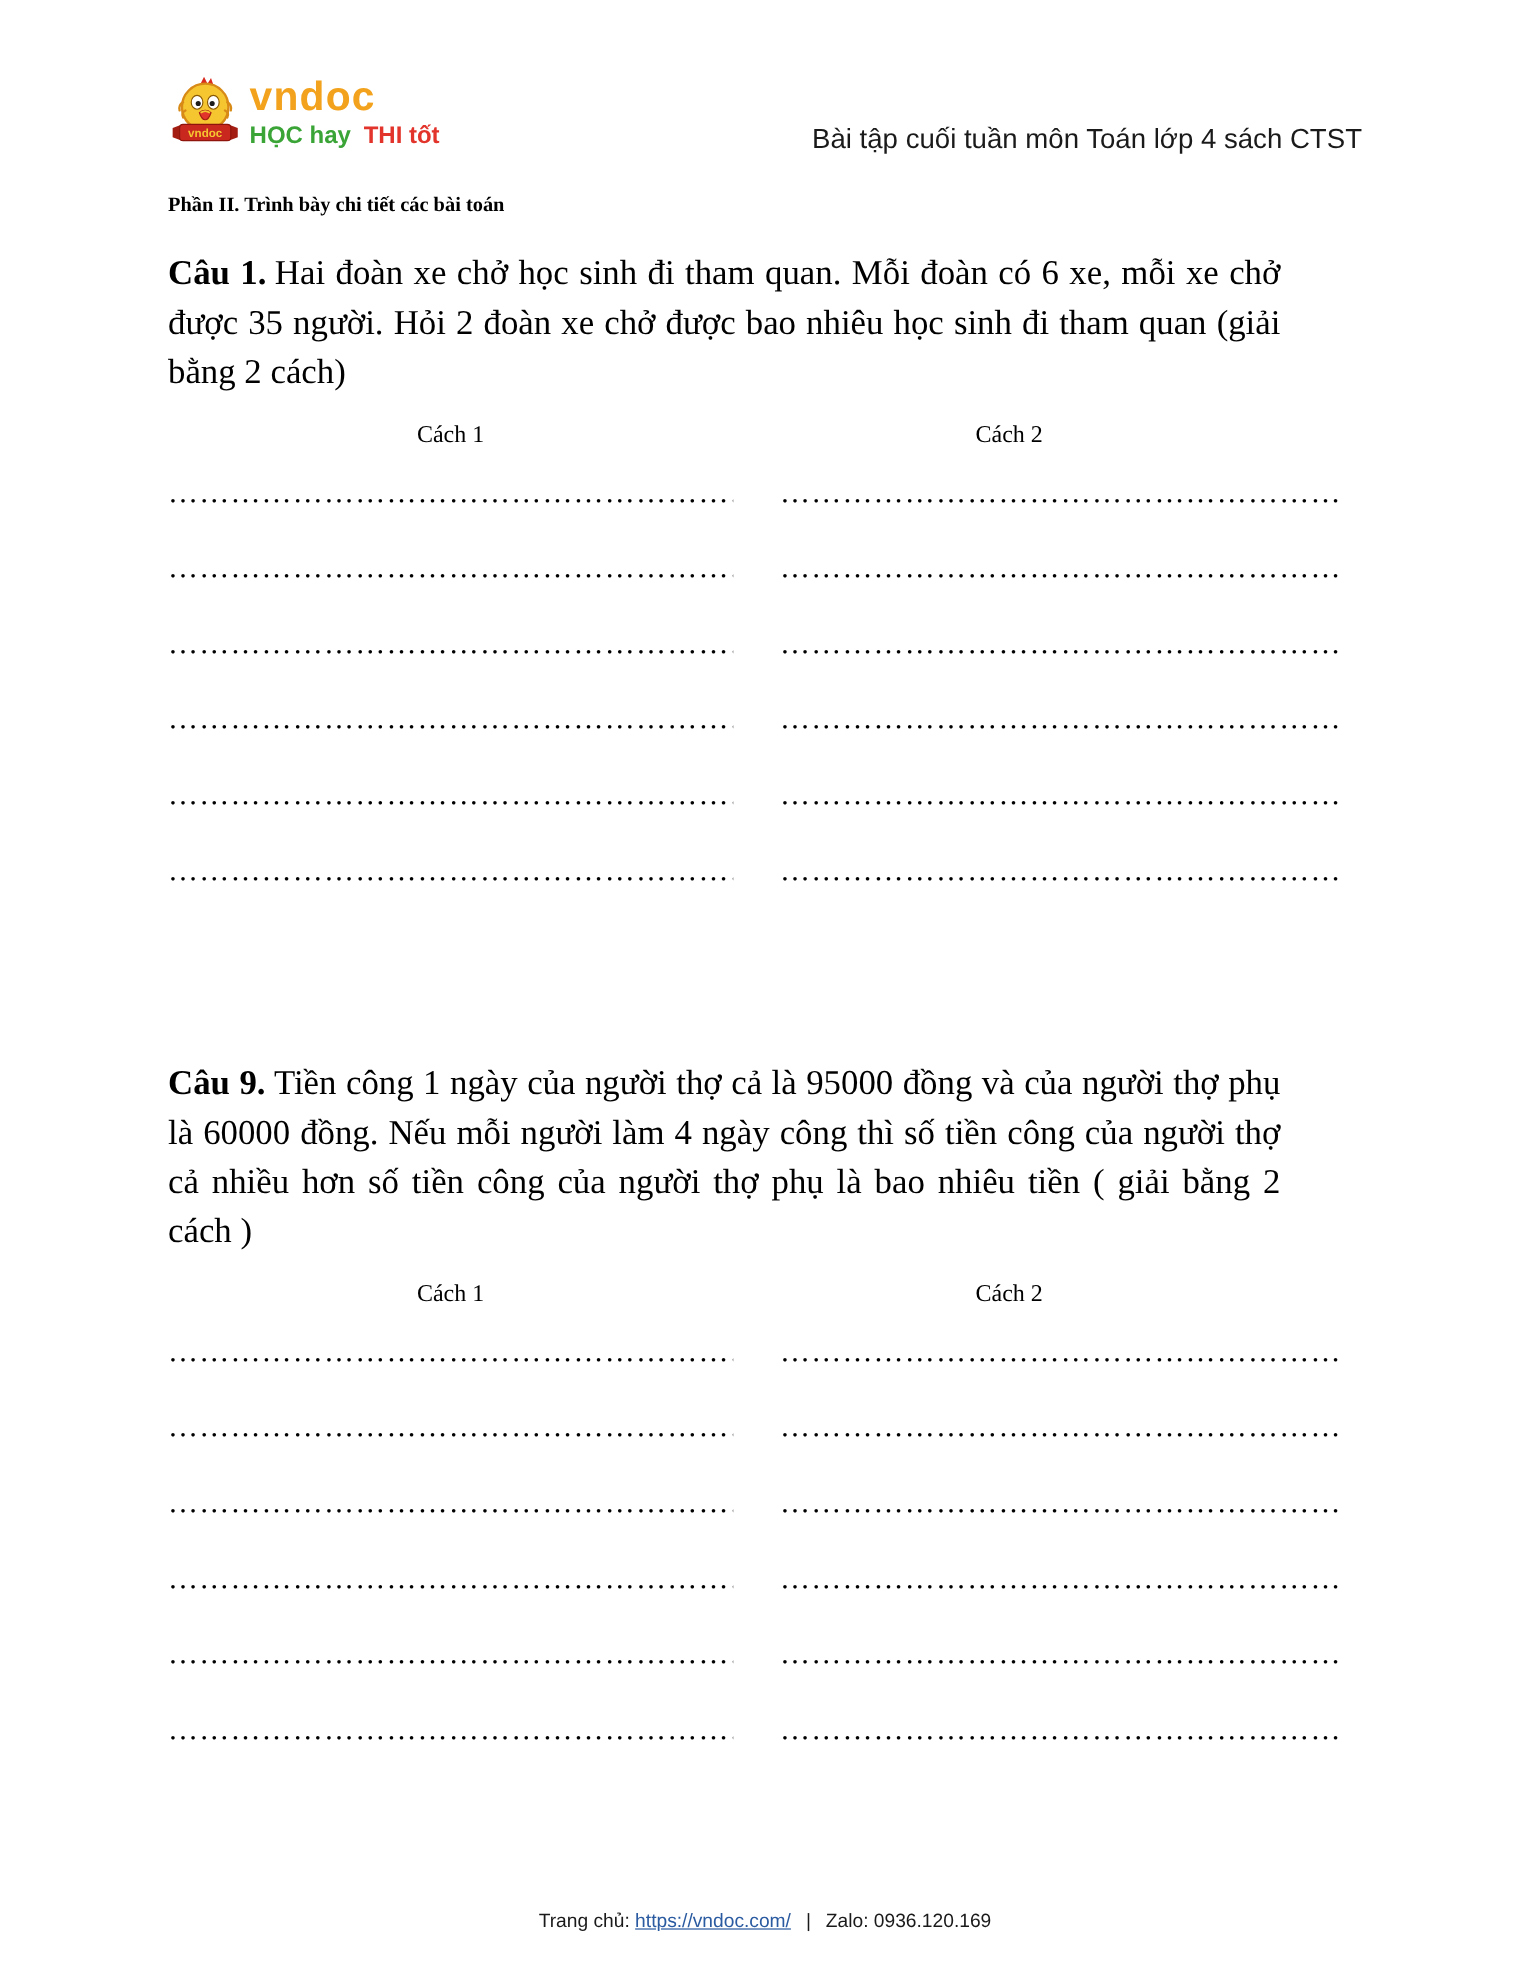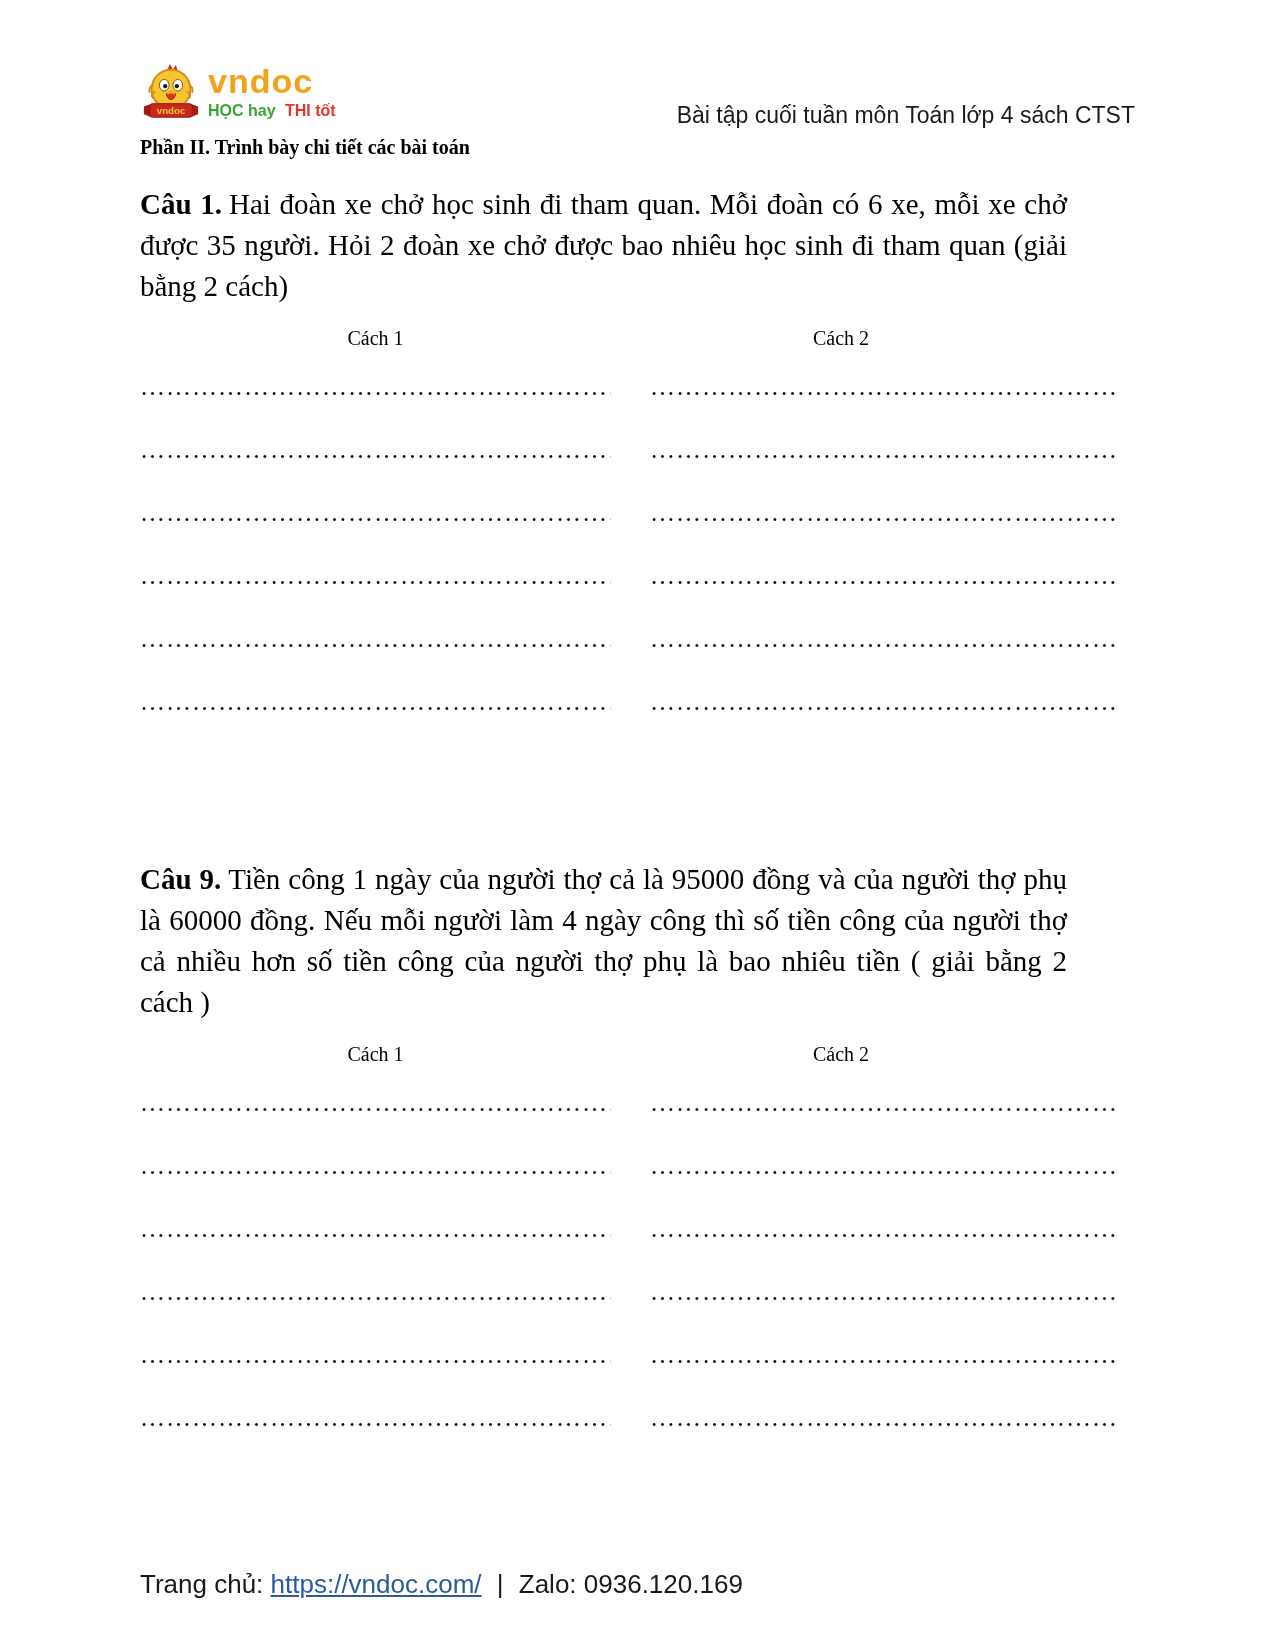--- a/index.html
+++ b/index.html
@@ -17,31 +17,31 @@
   
   .header{display:flex;justify-content:space-between;align-items:flex-start;height:64px;}
   .logo{display:flex;align-items:flex-start;gap:6px;}
   .logo-mark{width:62px;height:62px;flex:0 0 auto;}
   .logo-text{display:flex;flex-direction:column;line-height:1;}
   .logo-brand{
     font-family:"Liberation Sans", sans-serif;
     font-weight:800;font-size:34px;letter-spacing:1px;
     color:#F2A21C;margin-top:2px;
   }
-  .logo-tagline{font-family:"Liberation Sans", sans-serif;font-weight:700;font-size:16px;margin-top:5px;}
+  .logo-tagline{font-family:"Liberation Sans", sans-serif;font-weight:700;font-size:20px;margin-top:5px;}
   .logo-tagline .green{color:#3AA437;}
   .logo-tagline .red{color:#E2342B;margin-left:5px;}
   .doc-title{
     font-family:"Liberation Sans", sans-serif;
     font-size:23px;color:#1a1a1a;padding-top:8px;margin-top:32px;
   }
   
   .section-title{
-    margin:4px 0 0 0;
-    font-size:20px;font-weight:bold;line-height:34px;
+    margin:28px 0 0 0;
+    font-size:17px;font-weight:bold;line-height:34px;
   }
   .problem-text{
     margin:20px 0 0 0;
     max-width:927px;
     font-size:29px;line-height:41px;
     text-align:justify;
   }
   .q-label{font-weight:bold;margin-right:7px;}
   .problem2 .problem-text{margin-top:126px;}
   
@@ -57,23 +57,23 @@
   .colgap{width:39px;}
   .col2{width:467px;}
   .dot-line{
     height:63px;line-height:63px;
     font-size:25px;letter-spacing:1px;
     white-space:nowrap;overflow:hidden;
   }
   
   .footer{
     margin-top:120px;
-    text-align:left;
+    text-align:center;
     font-family:"Liberation Sans", sans-serif;
-    font-size:26px;color:#1a1a1a;
+    font-size:16px;color:#1a1a1a;
   }
   .footer a{color:#2a5aa0;text-decoration:underline;cursor:pointer;}
   .footer .sep{margin:0 8px;}
 </style>
 </head>
 <body>
 
 <div class="page">
 
   <div class="header">

